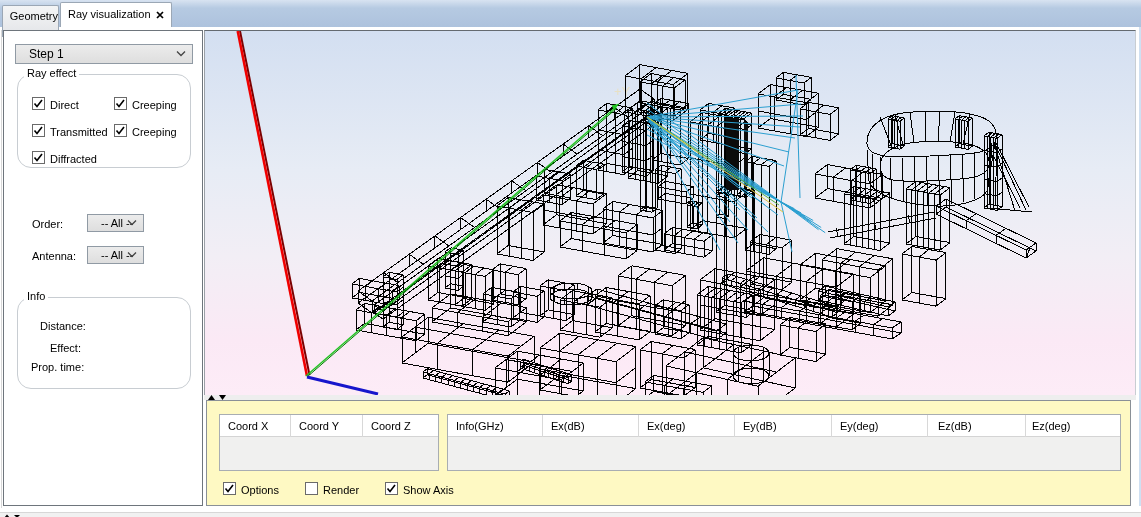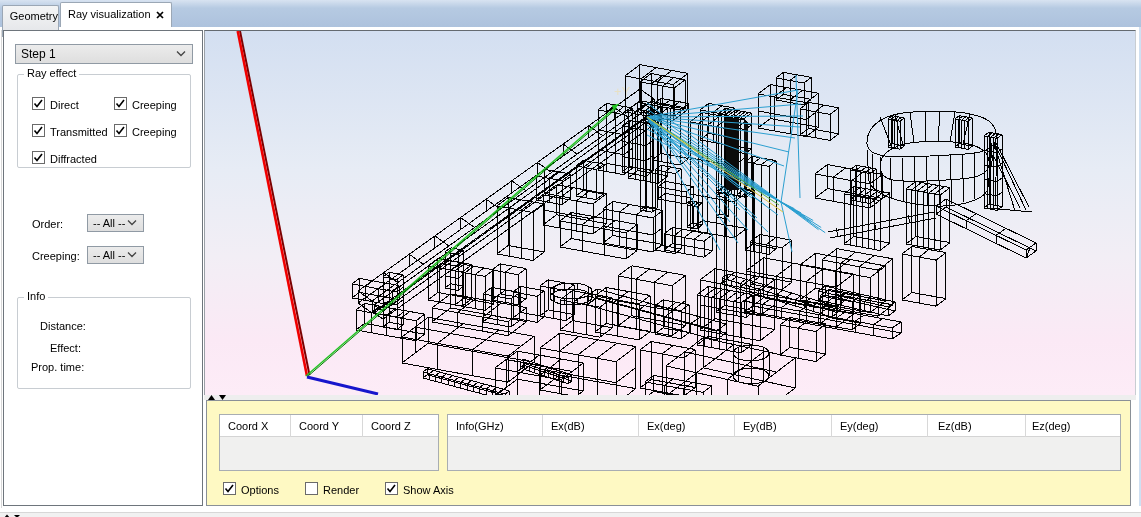--- a/index.html
+++ b/index.html
@@ -1,25 +1,25 @@
 <!DOCTYPE html>
 <html><head><meta charset="utf-8"><style>
 *{margin:0;padding:0;box-sizing:border-box}
 html,body{width:1141px;height:517px;font-family:"Liberation Sans",sans-serif;font-size:11px;background:#fff;position:relative;overflow:hidden}
 #tabbar{position:absolute;left:0;top:0;width:1141px;height:27px;background:linear-gradient(#d8e3f1 0%,#b6cae2 30%,#adc2dd 100%)}
 .tab{position:absolute;border:1px solid #9ba7b5;border-bottom:none;border-radius:2px 2px 0 0}
 #tab1{left:2px;top:5px;width:57px;height:32px;background:linear-gradient(#f4f5f6,#e2e4e7);color:#000;text-align:right;line-height:21px}
 #tab2{left:60px;top:2px;width:112px;height:25px;background:#fff;line-height:23px;padding-left:7px}
 #tab2 .x{position:absolute;right:7px;top:8px;width:8px;height:8px}
 #leftpanel{position:absolute;left:3px;top:30px;width:200px;height:476px;background:#fff;border:1px solid #6e757c}
-.group{position:absolute;border:1px solid #c8cdd2;border-radius:2px}
+.group{position:absolute;border:1px solid #c8cdd2;border-radius:14px}
 .glabel{position:absolute;top:-8px;left:6px;background:#fff;padding:0 3px}
 .cb{position:absolute;width:13px;height:13px;border:1px solid #6a6a6a;background:#fff}
 .cblabel{position:absolute;white-space:nowrap}
-.combo{position:absolute;background:linear-gradient(#ececec,#dedede);border:1px solid #909aa4;padding-left:5px;color:#000}
+.combo{position:absolute;background:linear-gradient(#ececec,#dedede);border:1px solid #909aa4;padding-left:13px;color:#000}
 .chev{position:absolute;right:6px;top:50%;margin-top:-3px}
 #view{position:absolute;left:204px;top:30px;width:932px;height:365px;border-top:1px solid #646a70;border-left:1px solid #9aa0a6;border-right:1px solid #c8cdd2}
 #splitstrip{position:absolute;left:204px;top:395px;width:932px;height:5px;background:#eeeeee}
 #bottompanel{position:absolute;left:206px;top:400px;width:925px;height:106px;background:#fef9c3;border:1px solid #8a9097}
 .tbl{position:absolute;border:1px solid #a8adb2;background:#fff}
 .thead{position:absolute;left:0;top:0;right:0;height:22px;background:#fff;border-bottom:1px solid #d4d4d4}
 .th{position:absolute;top:0;height:22px;line-height:22px;padding-left:8px;border-right:1px solid #d8d8d8}
 .tbody{position:absolute;left:0;top:22px;right:0;bottom:0;background:#f0f0ef}
 #statusbar{position:absolute;left:0;top:512px;width:1141px;height:5px;background:#f1f1f1;border-top:1px solid #d7d7d7}
 #rightstrip{position:absolute;right:0;top:27px;width:2px;height:479px;background:#cfe0f2}
@@ -67,21 +67,21 @@
 <span class="cb" style="left:28px;top:120px">
       <svg width="13" height="13" viewBox="0 0 13 13" style="position:absolute;left:-1px;top:-1px">
         <path d="M2.5,6.5 L5,9.5 L10,3" stroke="#000" stroke-width="1.6" fill="none"></path>
       </svg>
     </span>
     <span class="cblabel" style="left:46px;top:122px">Diffracted</span>
 <span class="cblabel" style="left:28px;top:187px">Order:</span>
 <div class="combo" style="left:83px;top:183px;width:57px;height:18px;line-height:16px;font-size:11px">-- All --<svg class="chev" width="10" height="6" viewBox="0 0 10 6">
         <path d="M1,0.5 L5,4.5 L9,0.5" stroke="#444" stroke-width="1.3" fill="none"></path>
       </svg></div>
-<span class="cblabel" style="left:28px;top:219px">Creeping:</span>
+<span class="cblabel" style="left:28px;top:219px">Antenna:</span>
 <div class="combo" style="left:83px;top:215px;width:57px;height:18px;line-height:16px;font-size:11px">-- All --<svg class="chev" width="10" height="6" viewBox="0 0 10 6">
         <path d="M1,0.5 L5,4.5 L9,0.5" stroke="#444" stroke-width="1.3" fill="none"></path>
       </svg></div>
 <div class="group" style="left:13px;top:266px;width:174px;height:92px">
       <span class="glabel">Info</span>
     </div>
 <span class="cblabel" style="left:36px;top:289px">Distance:</span>
 <span class="cblabel" style="left:46px;top:311px">Effect:</span>
 <span class="cblabel" style="left:27px;top:330px">Prop. time:</span>
 </div>

